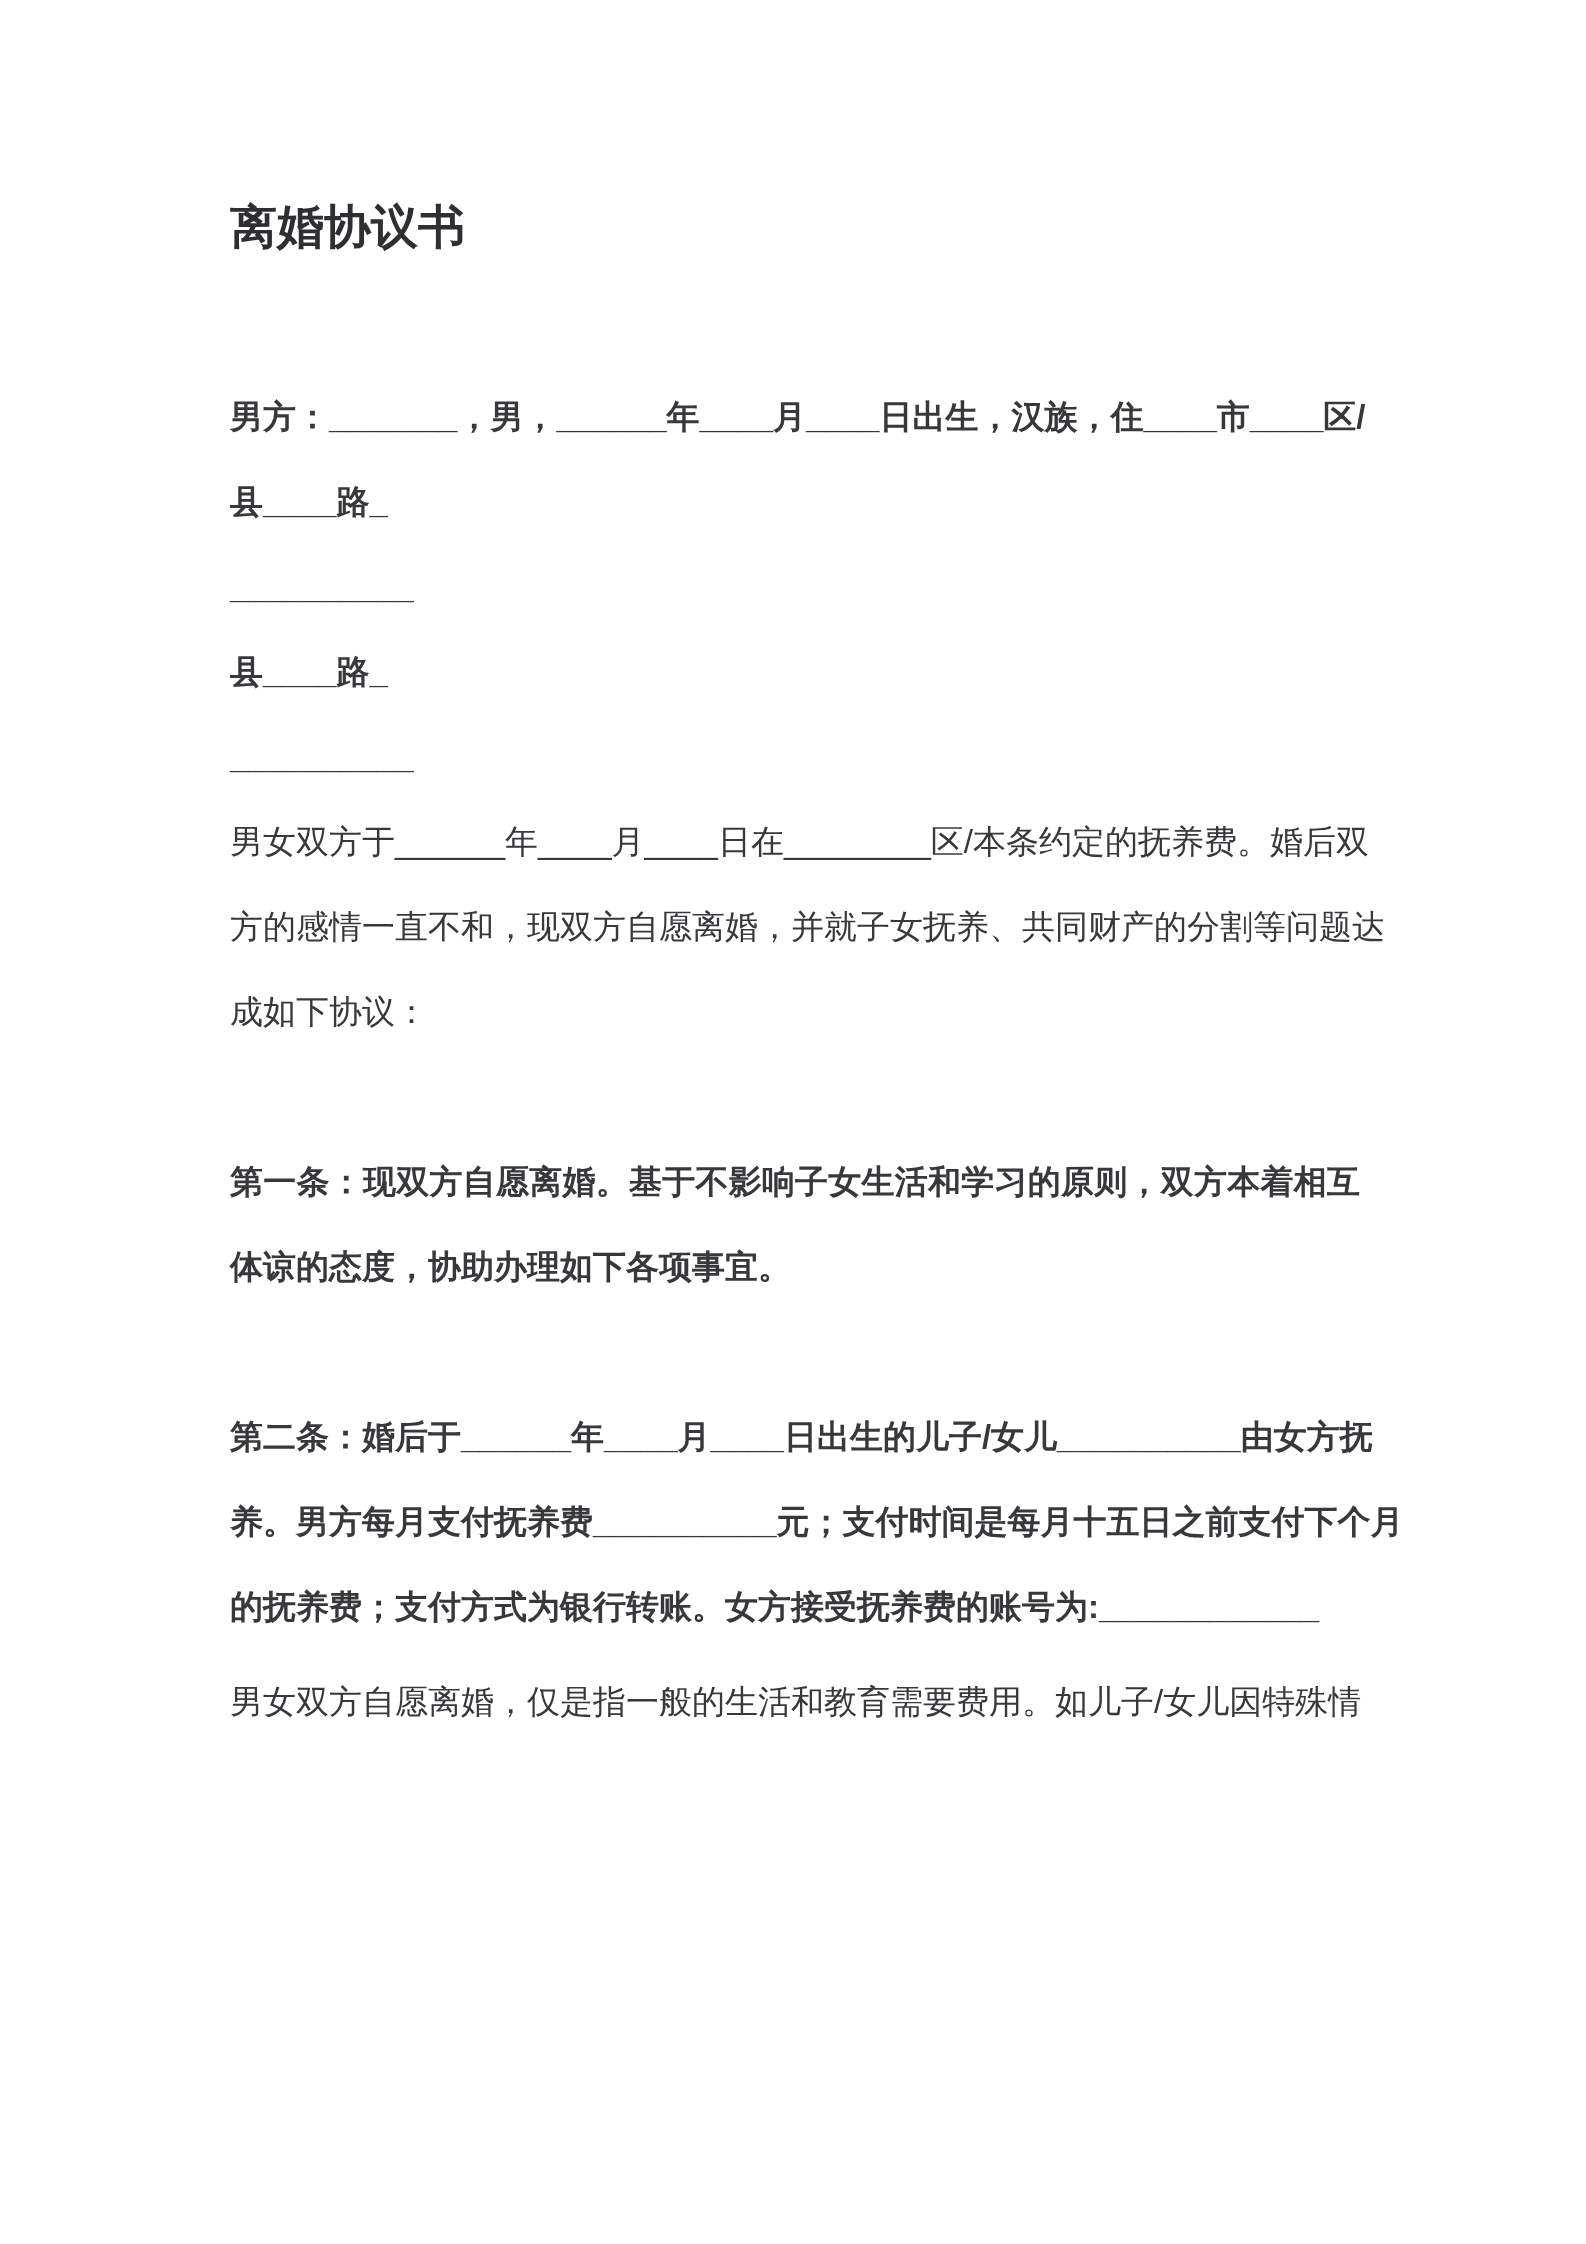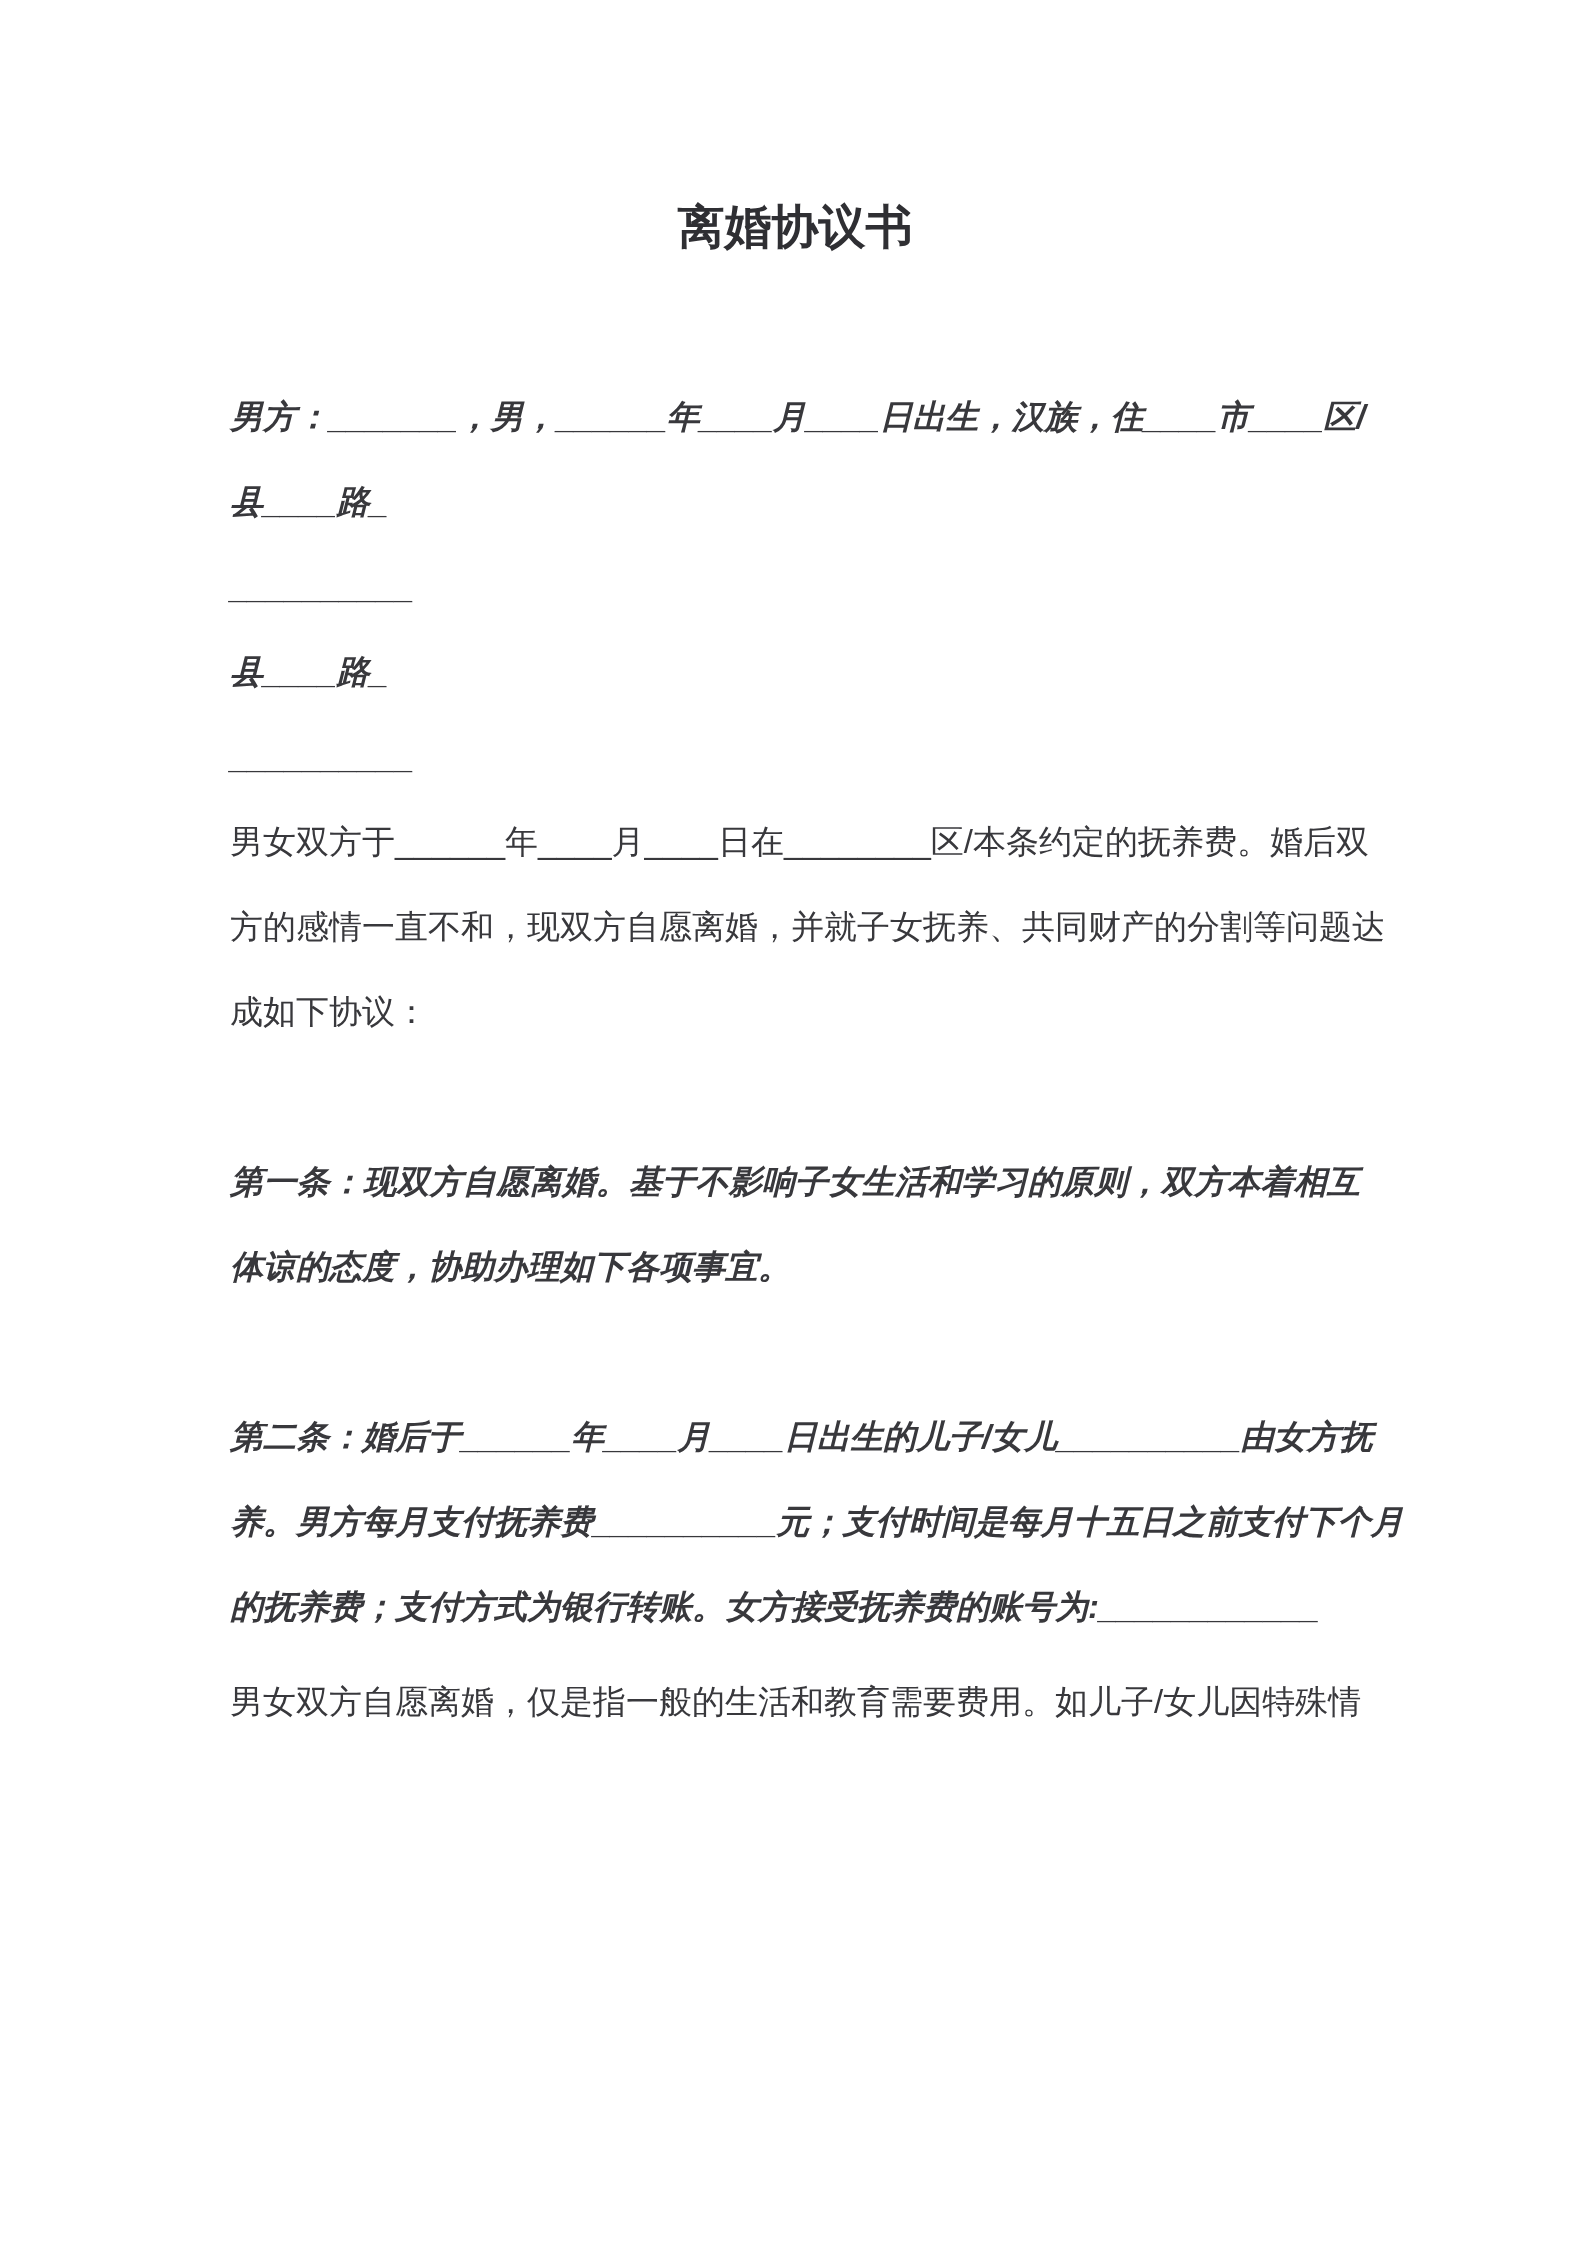--- a/index.html
+++ b/index.html
@@ -21,39 +21,39 @@
     padding: 0 226px 0 230px;
     background: #ffffff;
   }
   .doc-title {
     margin: 0;
     padding-top: 192px;
     height: 70px;
     line-height: 70px;
     font-size: 47px;
     font-weight: 700;
-    text-align: center;
+    text-align: left;
     color: #2f2f33;
   }
   .doc-body {
     margin-top: 112px;
     width: 1130px;
   }
   .para {
     margin: 0;
     padding: 0;
   }
   
   .doc-body > .para:nth-child(6),
   .doc-body > .para:nth-child(7) { margin-top: 85px; }
   
   .doc-body > .para:nth-child(8) { margin-top: 10px; }
   .doc-body > .para:nth-child(9) { margin-top: 20px; }
 
-  .para.bold { font-weight: 700; font-style: italic; }
+  .para.bold { font-weight: 700; }
   .para.regular { font-weight: 400; }
 
   .line {
     line-height: 85px;
     font-size: 33px;
     white-space: nowrap;
     letter-spacing: 0;
   }
   .line.full {
     text-align: justify;

